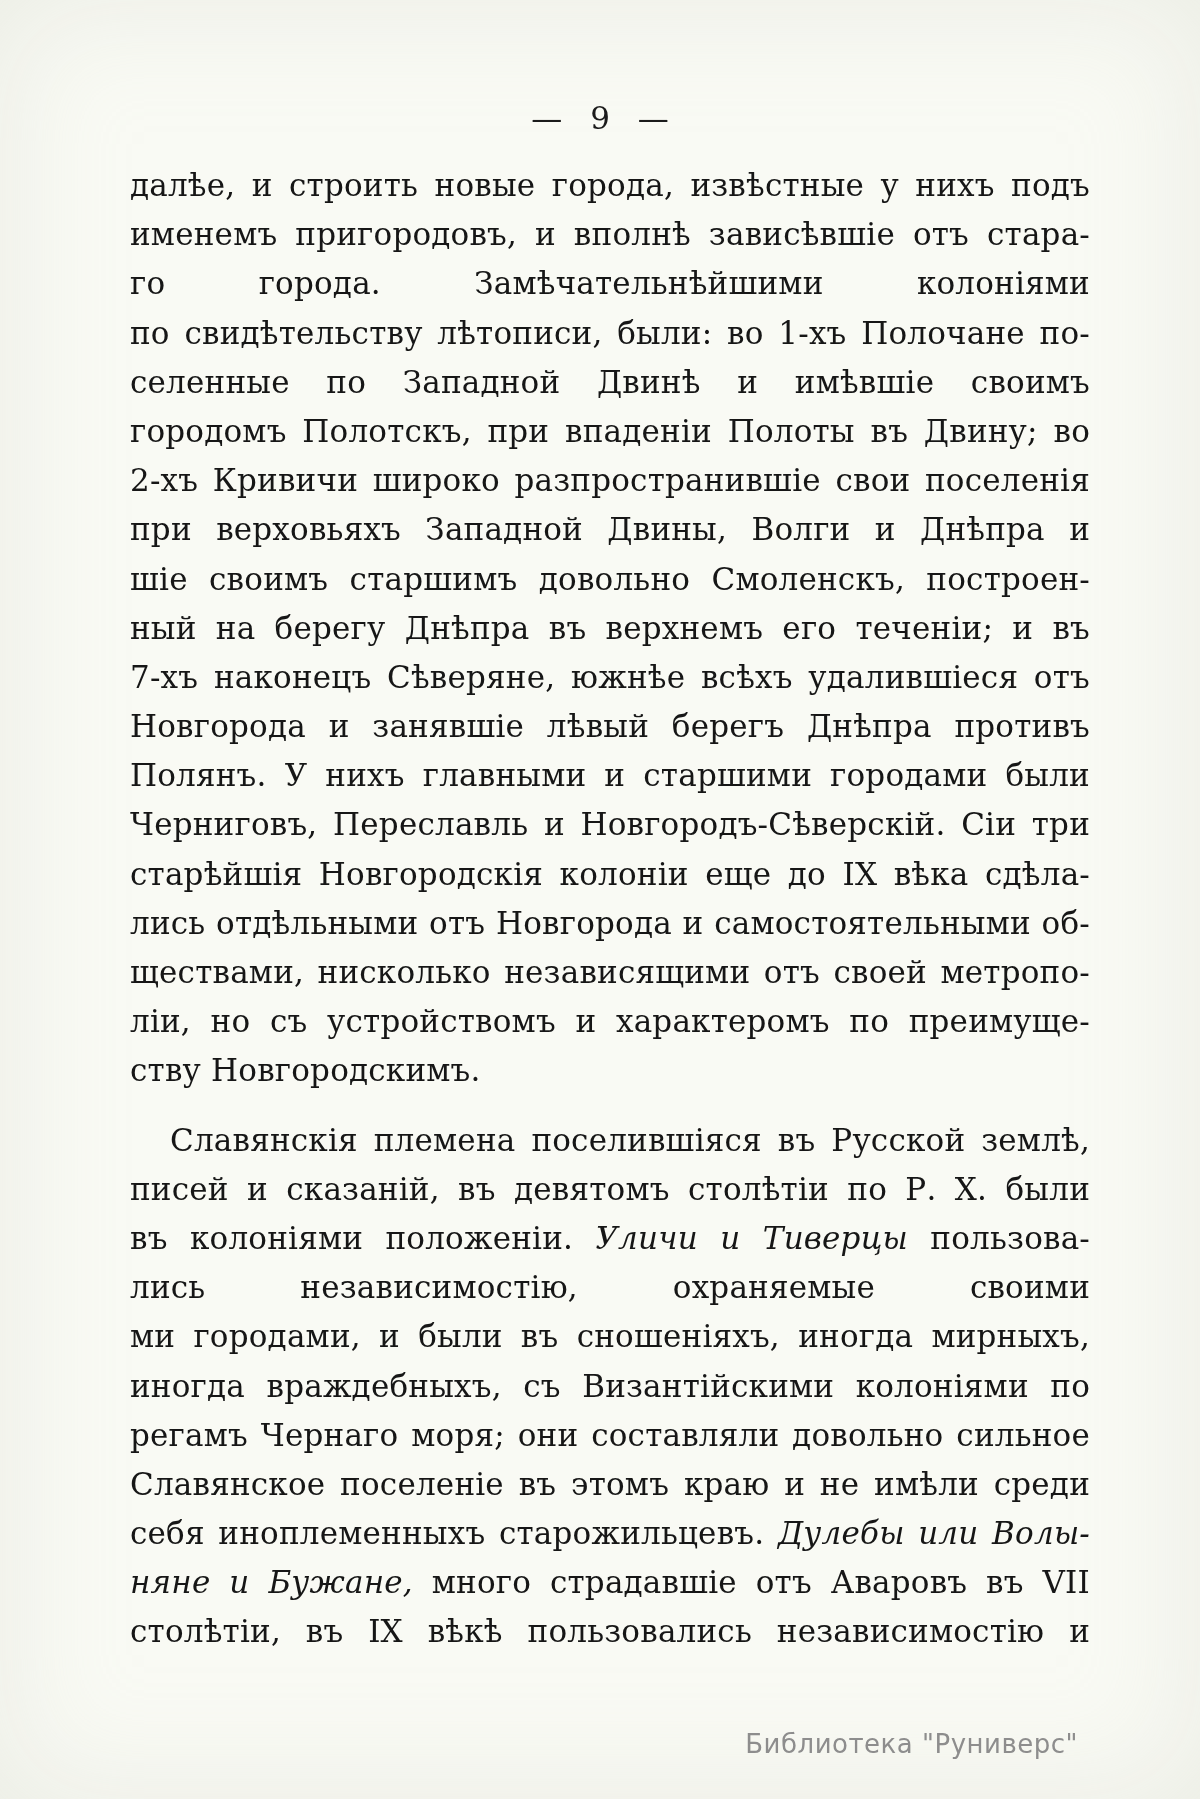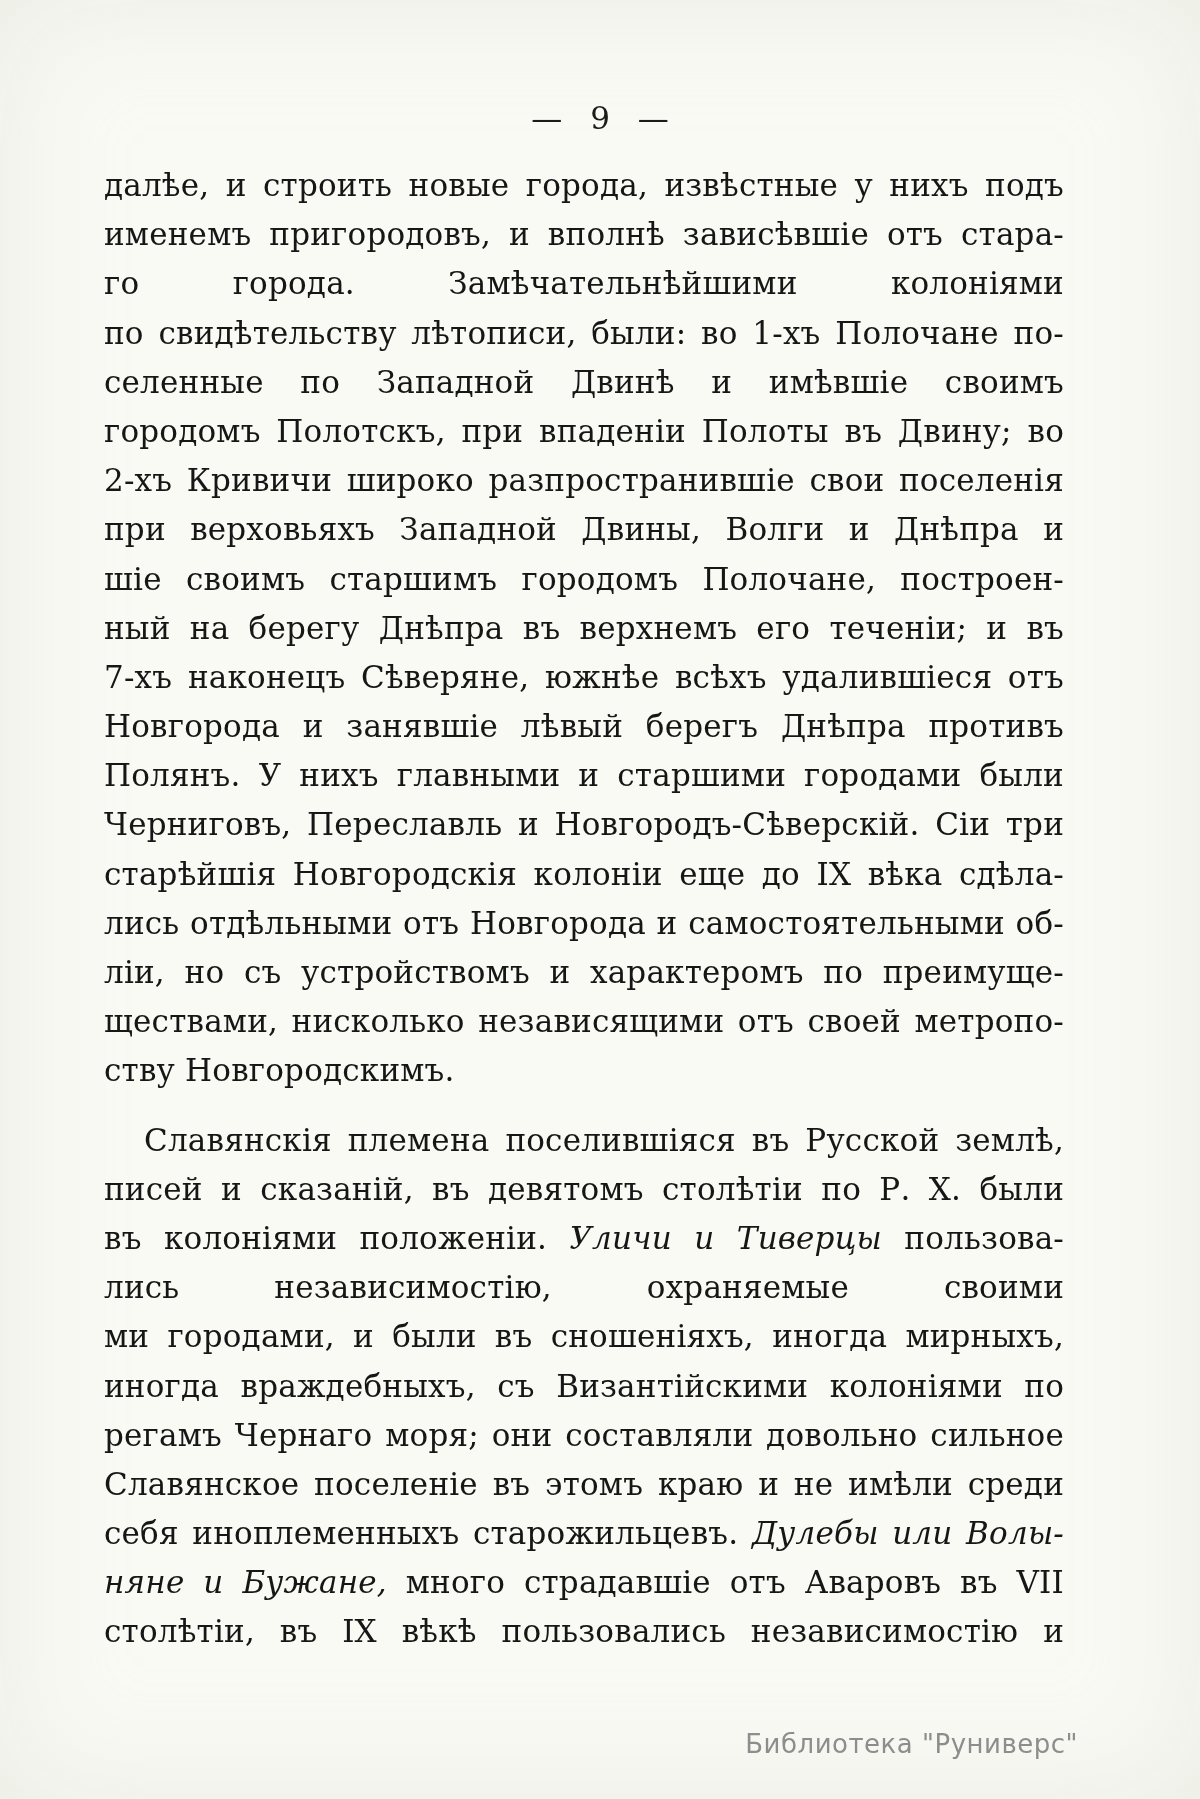--- a/index.html
+++ b/index.html
@@ -19,21 +19,21 @@
   .pagenum{
     position:absolute;
     top:100px;left:0;width:1200px;
     text-align:center;
     font-size:31px;
     word-spacing:18px;
     color:#1b1b1b;
   }
   .textblock{
     position:absolute;
-    top:161px;left:104px;width:960px;
+    top:161px;left:130px;width:960px;
     font-size:31px;
     line-height:49.2px;
     letter-spacing:.2px;
   }
   .line{
     height:49.2px;
     overflow:hidden;
     text-align:justify;
     text-align-last:justify;
     white-space:normal;
@@ -58,30 +58,30 @@
 
   <div class="textblock" id="textblock">
       <div class="line"><span class="seg">далѣе, и строить новые города, извѣстные у нихъ подъ</span></div>
       <div class="line"><span class="seg">именемъ пригородовъ, и вполнѣ зависѣвшіе отъ стара-</span></div>
       <div class="line"><span class="seg">го города. Замѣчательнѣйшими колоніями Новгородцевъ,</span></div>
       <div class="line"><span class="seg">по свидѣтельству лѣтописи, были: во 1-хъ Полочане по-</span></div>
       <div class="line"><span class="seg">селенные по Западной Двинѣ и имѣвшіе своимъ главнымъ</span></div>
       <div class="line"><span class="seg">городомъ Полотскъ, при впаденіи Полоты въ Двину; во</span></div>
       <div class="line"><span class="seg">2-хъ Кривичи широко разпространившіе свои поселенія</span></div>
       <div class="line"><span class="seg">при верховьяхъ Западной Двины, Волги и Днѣпра и имѣв-</span></div>
-      <div class="line"><span class="seg">шіе своимъ старшимъ городомъ Полочане, построен-</span></div>
+      <div class="line"><span class="seg">шіе своимъ старшимъ довольно Смоленскъ, построен-</span></div>
       <div class="line"><span class="seg">ный на берегу Днѣпра въ верхнемъ его теченіи; и въ</span></div>
       <div class="line"><span class="seg">7-хъ наконецъ Сѣверяне, южнѣе всѣхъ удалившіеся отъ</span></div>
       <div class="line"><span class="seg">Новгорода и занявшіе лѣвый берегъ Днѣпра противъ</span></div>
       <div class="line"><span class="seg">Полянъ. У нихъ главными и старшими городами были</span></div>
       <div class="line"><span class="seg">Черниговъ, Переславль и Новгородъ-Сѣверскій. Сіи три</span></div>
       <div class="line"><span class="seg">старѣйшія Новгородскія колоніи еще до IX вѣка сдѣла-</span></div>
       <div class="line"><span class="seg">лись отдѣльными отъ Новгорода и самостоятельными об-</span></div>
+      <div class="line"><span class="seg">ществами, нисколько независящими отъ своей метропо-</span></div>
       <div class="line"><span class="seg">ліи, но съ устройствомъ и характеромъ по преимуще-</span></div>
-      <div class="line"><span class="seg">ществами, нисколько независящими отъ своей метропо-</span></div>
       <div class="line noju"><span class="seg">ству Новгородскимъ.</span></div>
       <div class="line ind"><span class="seg">Славянскія племена поселившіяся въ Русской землѣ,</span></div>
       <div class="line"><span class="seg">писей и сказаній, въ девятомъ столѣтіи по Р. Х. были</span></div>
       <div class="line"><span class="seg">въ колоніями положеніи. </span><span class="seg it">Уличи и Тиверцы</span><span class="seg"> пользова-</span></div>
       <div class="line"><span class="seg">лись независимостію, охраняемые своими многочисленны-</span></div>
       <div class="line"><span class="seg">ми городами, и были въ сношеніяхъ, иногда мирныхъ,</span></div>
       <div class="line"><span class="seg">иногда враждебныхъ, съ Византійскими колоніями по бе-</span></div>
       <div class="line"><span class="seg">регамъ Чернаго моря; они составляли довольно сильное</span></div>
       <div class="line"><span class="seg">Славянское поселеніе въ этомъ краю и не имѣли среди</span></div>
       <div class="line"><span class="seg">себя иноплеменныхъ старожильцевъ. </span><span class="seg it">Дулебы или Волы-</span></div>

